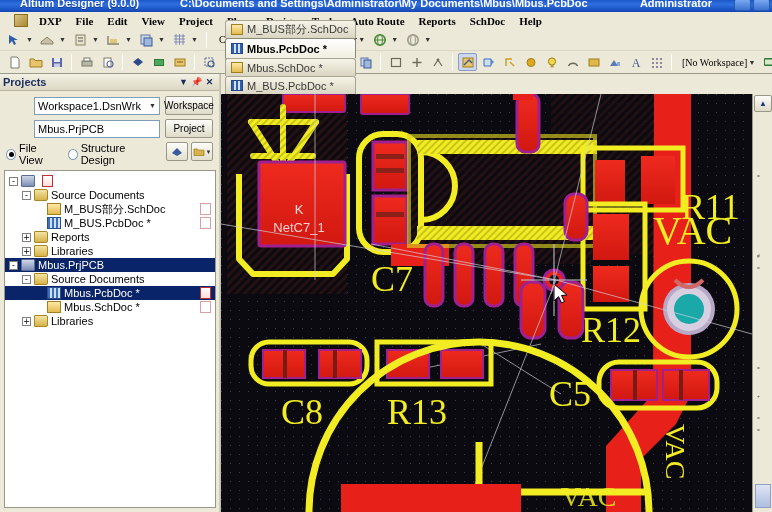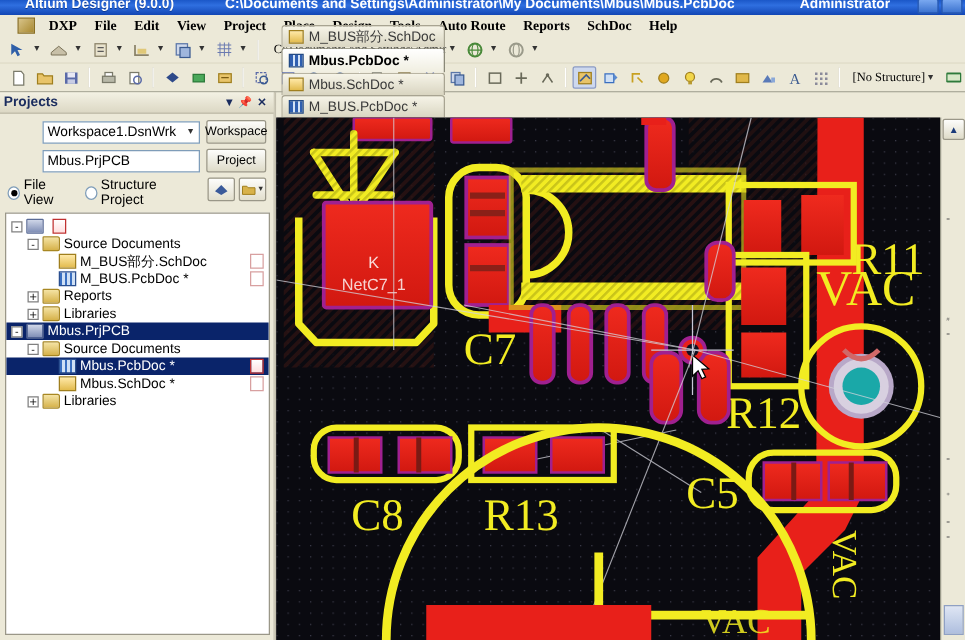--- a/index.html
+++ b/index.html
@@ -501,21 +501,21 @@
               <rect x="6" y="6" width="2" height="2"></rect>
               <rect x="10" y="6" width="2" height="2"></rect>
               <rect x="2" y="10" width="2" height="2"></rect>
               <rect x="6" y="10" width="2" height="2"></rect>
               <rect x="10" y="10" width="2" height="2"></rect>
             </g>
           </svg>
         </div>
       </div>
     <div class="tbsep"></div>
-    <div class="var-box">[No Structure]</div>
+    <div class="var-box">[No Workspace]</div>
     <div class="tb-arrow">▼</div>
     <div class="tbtn">
       <svg width="14" height="12" viewBox="0 0 14 12">
           <rect x="1" y="2" width="12" height="8" rx="1" fill="#2d7a3a"></rect>
           <rect x="2" y="3.5" width="10" height="5" fill="#d8e8c8"></rect>
         </svg>
     </div>
   </div>
 
   <div class="panel">
@@ -539,21 +539,21 @@
         </div>
         <div class="sbtn">Project</div>
       </div>
       <div class="radios">
         <div class="radio">
           <span class="rdot on"></span>
           <span>File View</span>
         </div>
         <div class="radio">
           <span class="rdot"></span>
-          <span>Structure Project</span>
+          <span>Structure Design</span>
         </div>
         <div class="ricons">
           <div class="ricon">
             <svg width="14" height="12" viewBox="0 0 14 12">
                 <path d="M2 7 L7 2 L12 7 L7 10 Z" fill="#3a5a9a"></path>
               </svg>
           </div>
           <div class="ricon">
             <svg width="12" height="11" viewBox="0 0 12 11">
                 <path d="M1 3 L4.5 3 L5.5 4.2 L11 4.2 L11 9.5 L1 9.5 Z" fill="#d8b24a" stroke="#a07f1e" stroke-width="0.8"></path>

